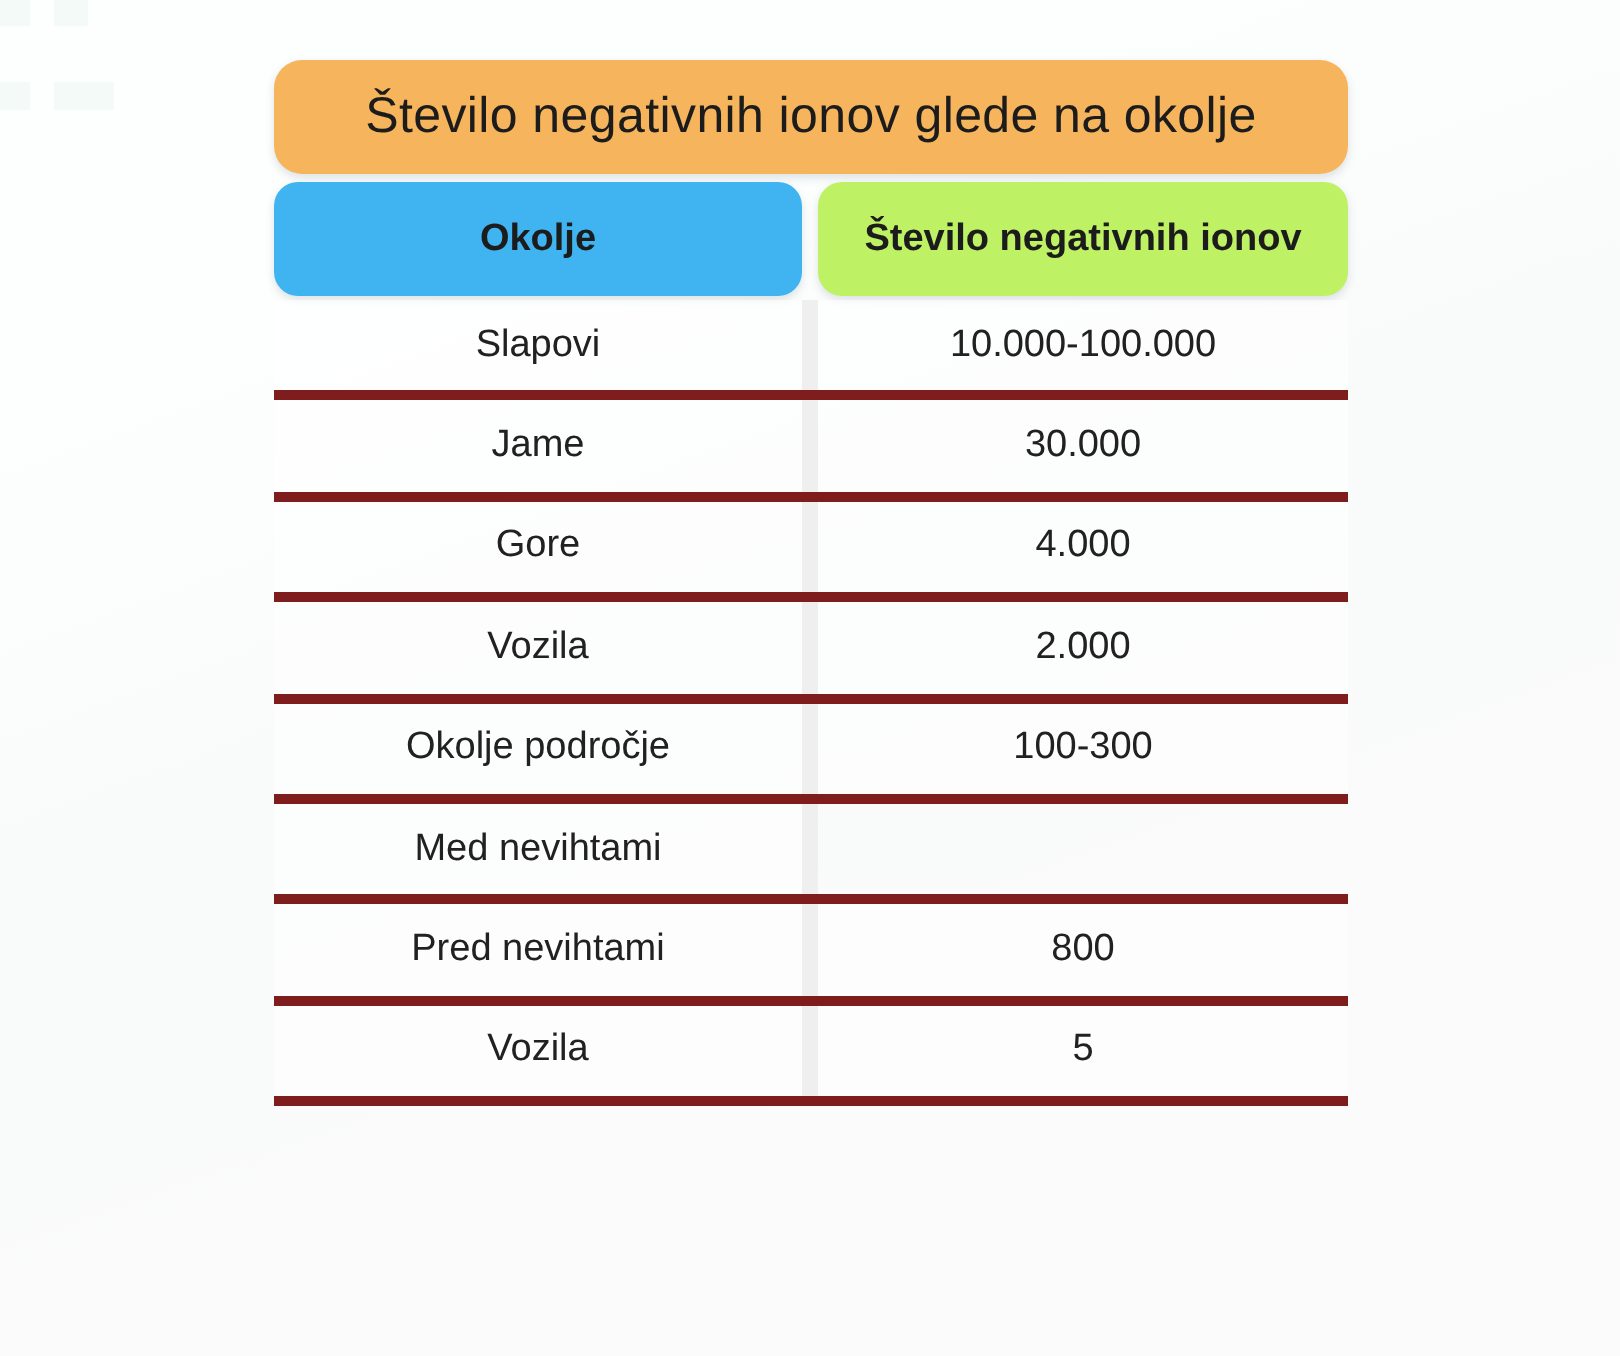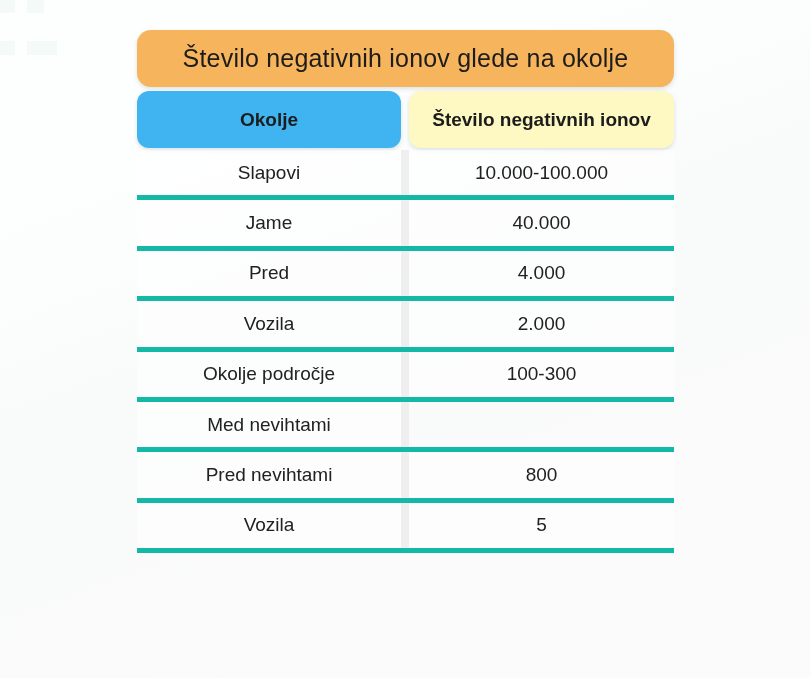--- a/index.html
+++ b/index.html
@@ -45,21 +45,21 @@
     box-shadow: 0 2px 4px rgba(110, 130, 140, 0.22);
   }
   .header-pill.col-left  { width: 264px; }
   .header-pill.col-right { width: 265px; }
 
   .rows { width: 537px; }
   .trow {
     display: flex;
     height: 50.4px;
     box-sizing: border-box;
-    border-bottom: 5px solid #14b8a6;
+    border-bottom: 5px solid #7f1d1d;
   }
   .cell {
     display: flex; align-items: center; justify-content: center;
     font-size: 19px;
     color: #212121;
     background: rgba(255,255,255,0.55);
   }
   .cell.left  { width: 264px; }
   .cell.right { width: 265px; }
   .vdivider {
@@ -74,36 +74,36 @@
 <div class="decor-square" id="sq2"></div>
 <div class="decor-square" id="sq3"></div>
 <div class="decor-square" id="sq4"></div>
 
 <div class="infographic">
 
   <div class="title-pill" style="background: rgb(246, 181, 92);">Število negativnih ionov glede na okolje</div>
 
   <div class="header-row">
     <div class="header-pill col-left" style="background: rgb(63, 180, 241);">Okolje</div>
-    <div class="header-pill col-right" style="background: #fef9c3; text-align: center;">Število negativnih ionov</div>
+    <div class="header-pill col-right" style="background: #bef264; text-align: center;">Število negativnih ionov</div>
   </div>
 
   <div class="rows">
     <div class="trow">
       <div class="cell left">Slapovi</div>
       <div class="vdivider"></div>
       <div class="cell right">10.000-100.000</div>
     </div>
     <div class="trow">
       <div class="cell left">Jame</div>
       <div class="vdivider"></div>
-      <div class="cell right">40.000</div>
+      <div class="cell right">30.000</div>
     </div>
     <div class="trow">
-      <div class="cell left">Pred</div>
+      <div class="cell left">Gore</div>
       <div class="vdivider"></div>
       <div class="cell right">4.000</div>
     </div>
     <div class="trow">
       <div class="cell left">Vozila</div>
       <div class="vdivider"></div>
       <div class="cell right">2.000</div>
     </div>
     <div class="trow">
       <div class="cell left">Okolje področje</div>

